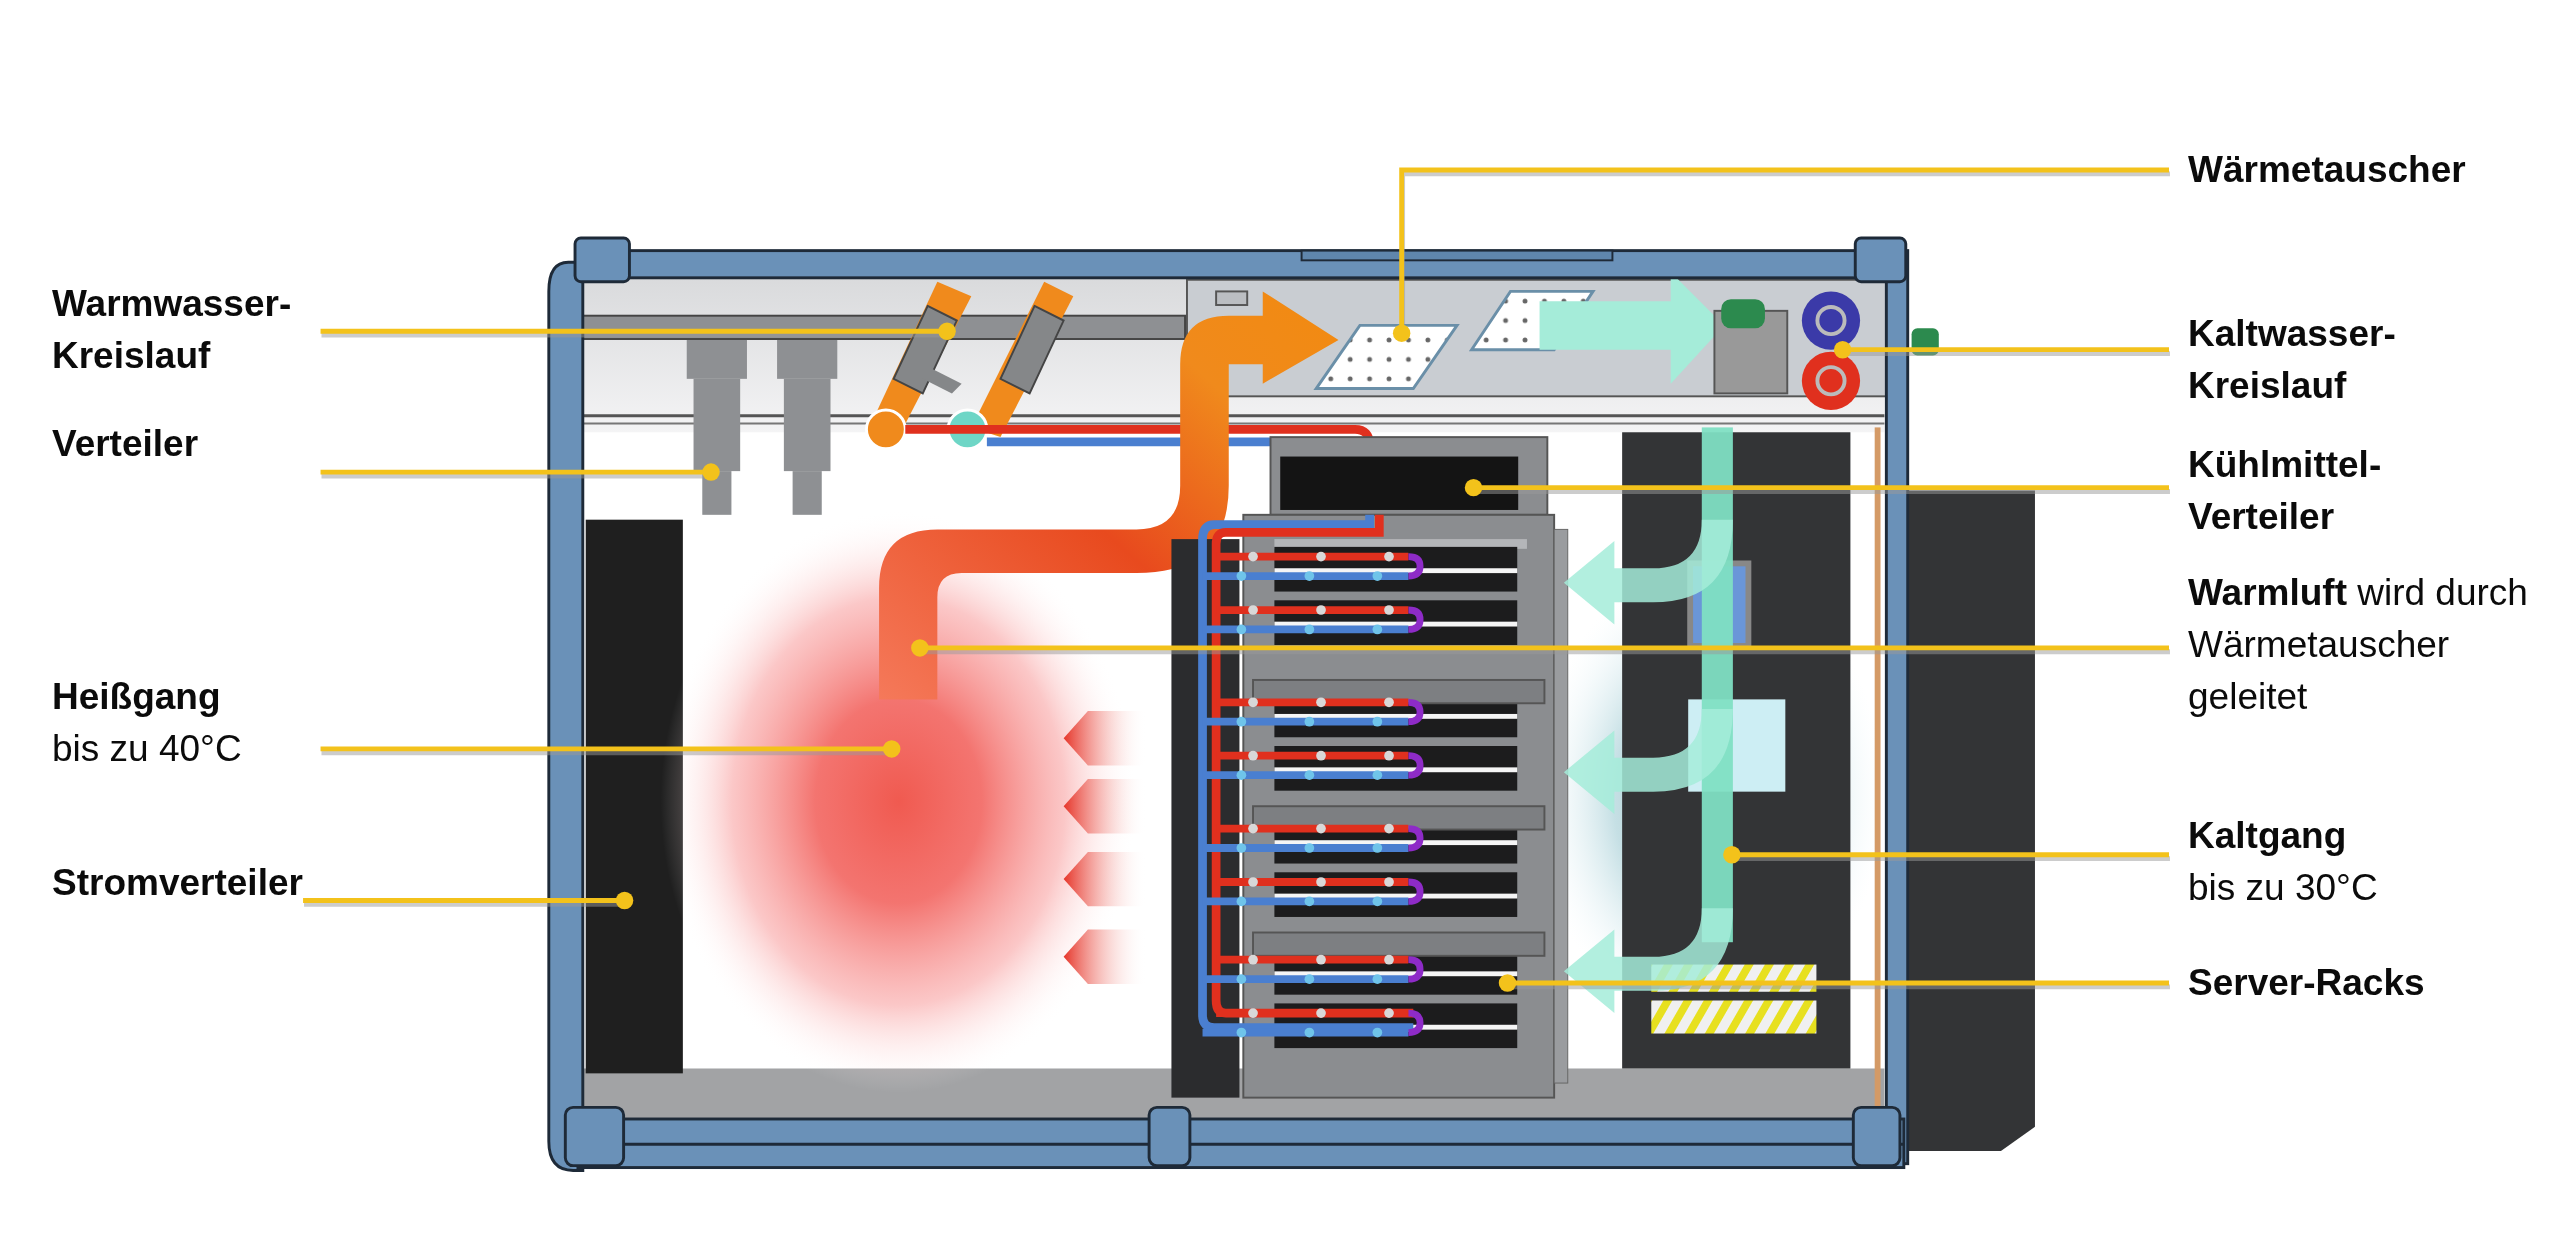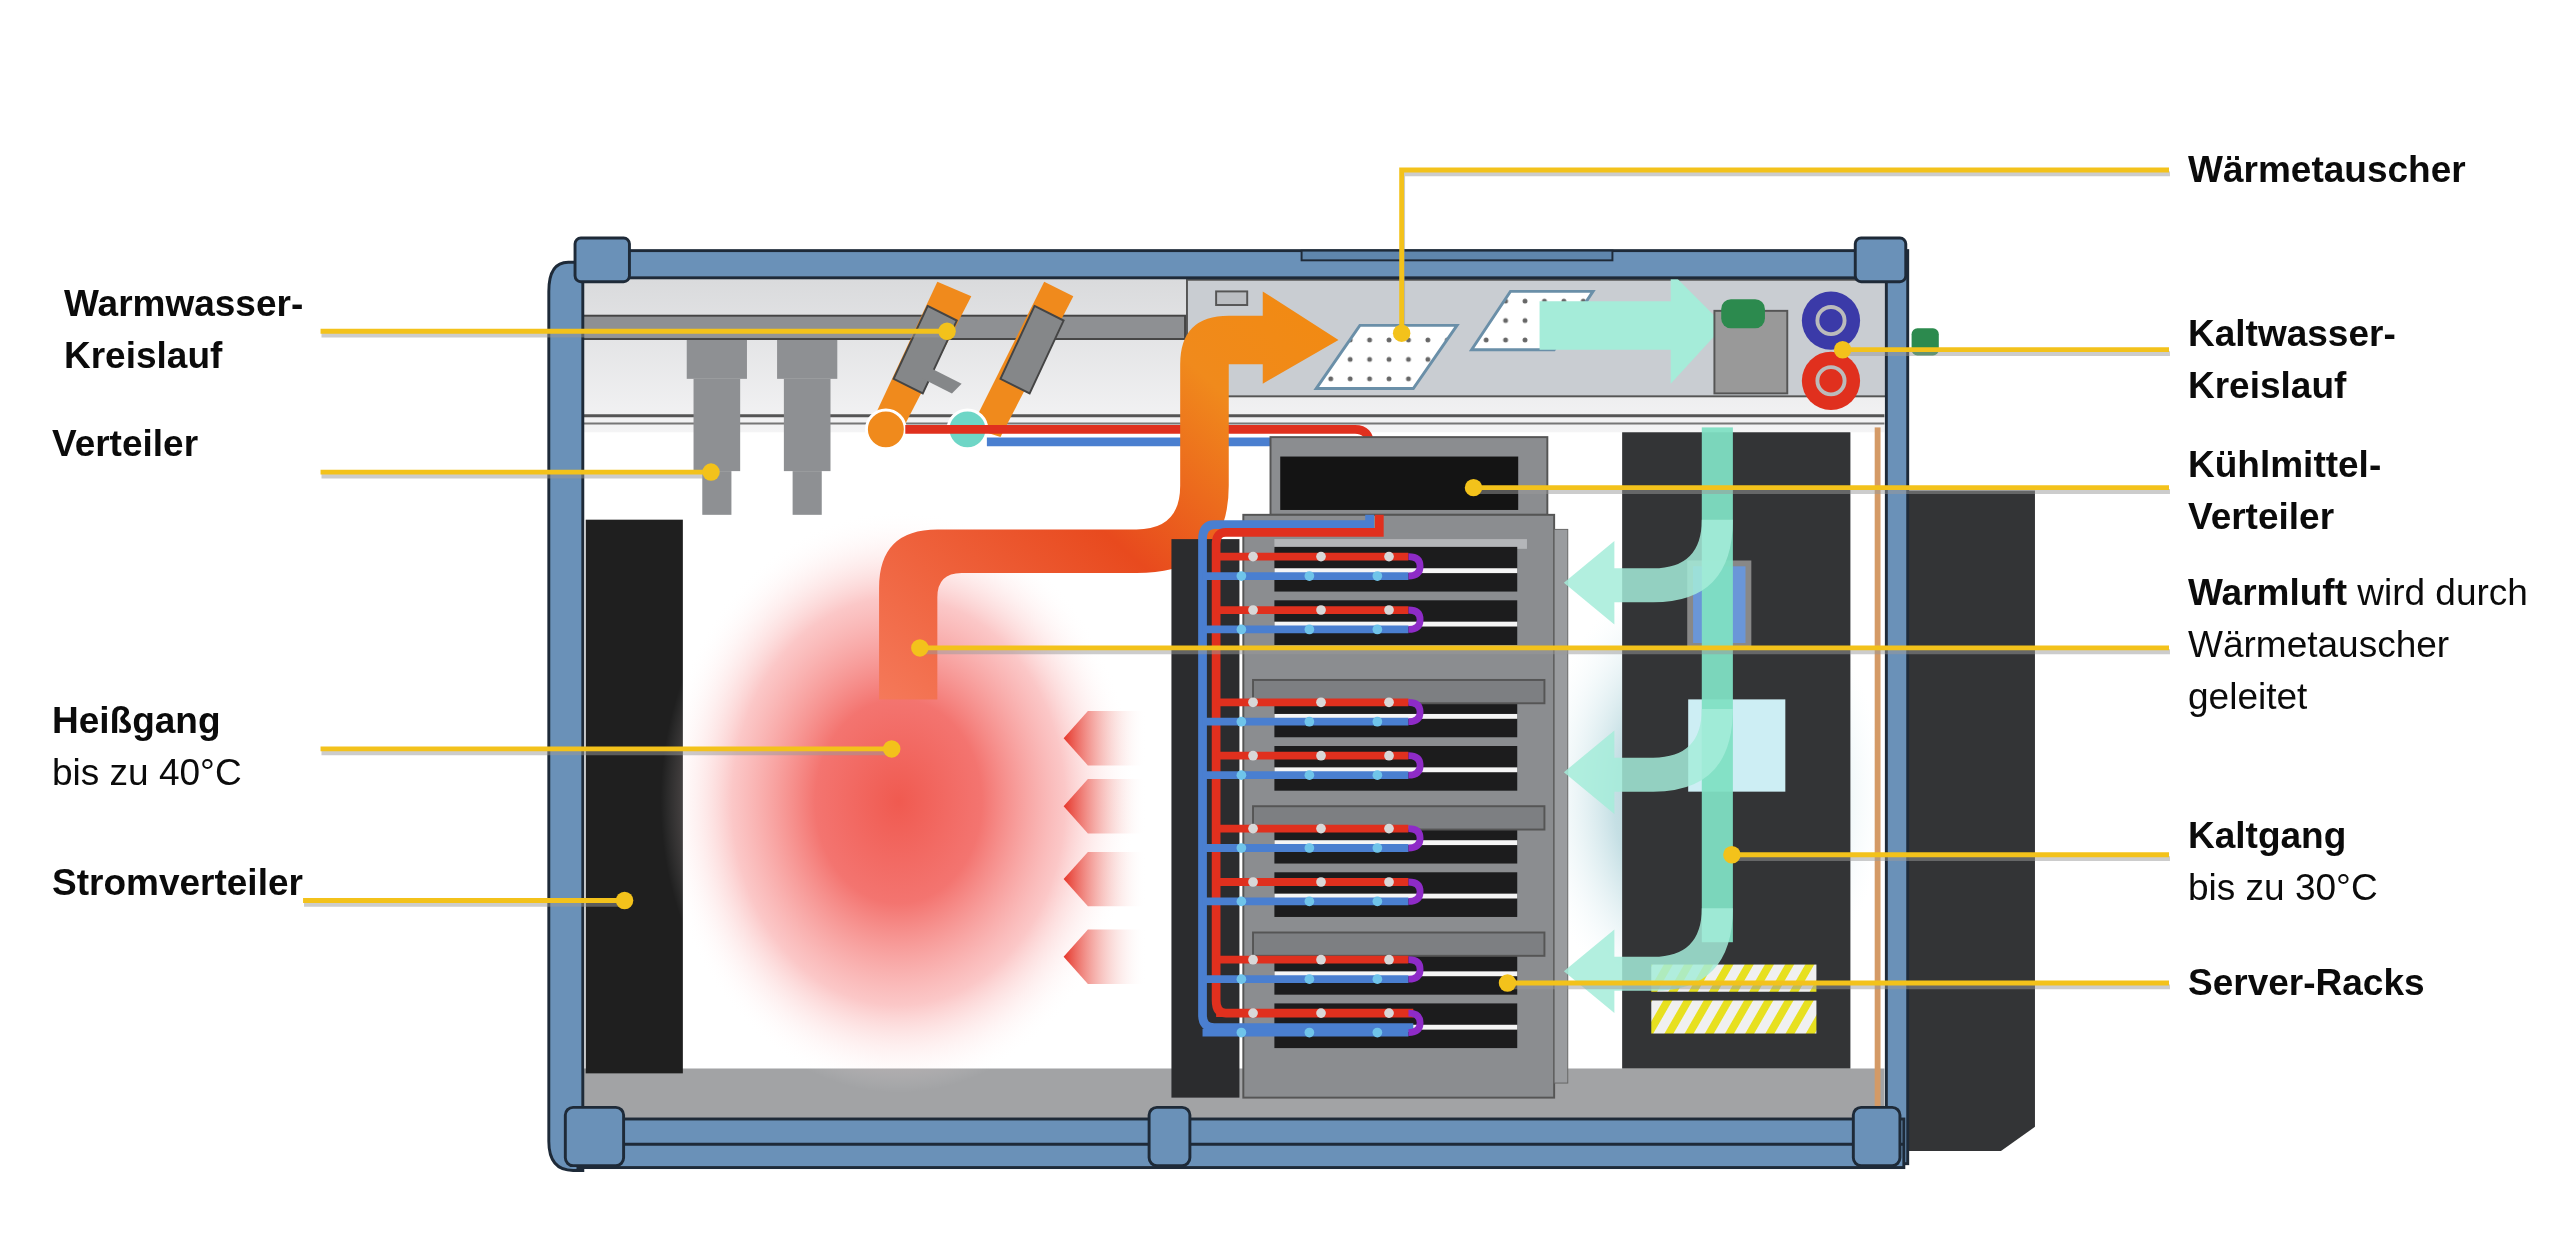--- a/index.html
+++ b/index.html
@@ -309,28 +309,28 @@
         <circle cx="1783" cy="880" r="9" fill="#f3c21b"></circle>
       </g>
       <g>
         <polyline points="2233,1012 1552,1012" fill="none" stroke="#9a9a9a" stroke-opacity="0.5" stroke-width="5" transform="translate(1,4)"></polyline>
         <polyline points="2233,1012 1552,1012" fill="none" stroke="#f3c21b" stroke-width="5"></polyline>
         <circle cx="1552" cy="1012" r="9" fill="#f3c21b"></circle>
       </g>
     </g>
 </svg>
 
-<div class="label" style="left:52px; top:278px;margin-left:12px;">
+<div class="label" style="left:52px; top:278px;">
   <span class="b">Warmwasser-</span>
   <span class="b">Kreislauf</span>
 </div>
 <div class="label" style="left:52px; top:418px;">
   <span class="b">Verteiler</span>
 </div>
-<div class="label" style="left:52px; top:695px;">
+<div class="label" style="left:52px; top:671px;">
   <span class="b">Heißgang</span>
   <span class="n">bis zu 40°C</span>
 </div>
 <div class="label" style="left:52px; top:857px;">
   <span class="b">Stromverteiler</span>
 </div>
 
 <div class="label" style="left:2188px; top:144px;">
   <span class="b">Wärmetauscher</span>
 </div>

